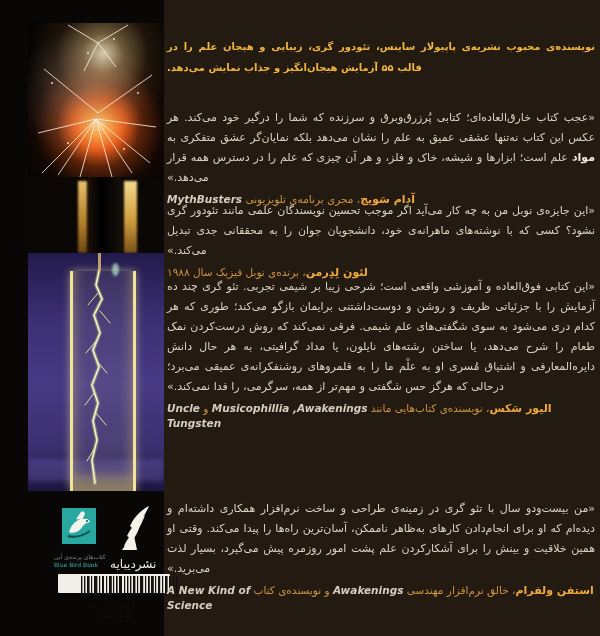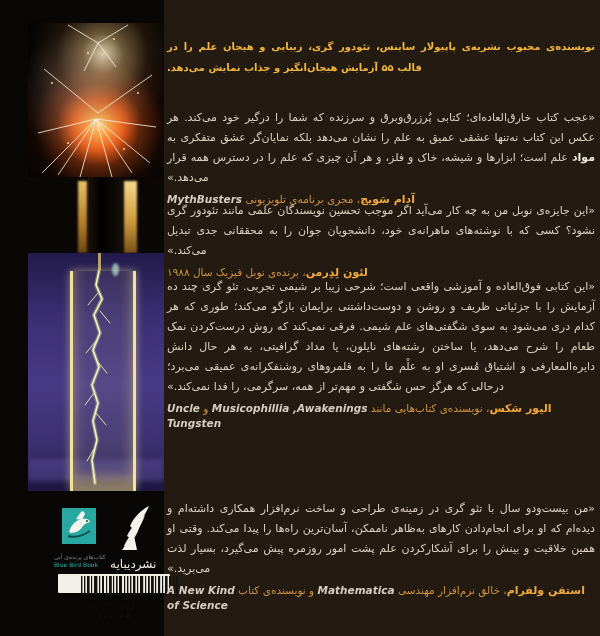--- a/index.html
+++ b/index.html
@@ -193,17 +193,17 @@
     <section class="q q3">
       <p class="qt">«این کتابی فوق‌العاده و آموزشی واقعی است؛ شرحی زیبا بر شیمی تجربی. تئو گری چند ده آزمایش را با جزئیاتی ظریف و روشن و دوست‌داشتنی برایمان بازگو می‌کند؛ طوری که هر کدام دری می‌شود به سوی شگفتی‌های علم شیمی. فرقی نمی‌کند که روش درست‌کردن نمک طعام را شرح می‌دهد، یا ساختن رشته‌های نایلون، یا مداد گرافیتی، به هر حال دانش دایره‌المعارفی و اشتیاق مُسری او به علْم ما را به قلمروهای روشنفکرانه‌ی عمیقی می‌برد؛ درحالی که هرگز حس شگفتی و مهم‌تر از همه، سرگرمی، را فدا نمی‌کند.»</p>
       <p class="attr"><b class="nm">الیور سَکس</b><span>، نویسنده‌ی کتاب‌هایی مانند </span><i class="lat" dir="ltr">Musicophillia ,Awakenings</i><span> و </span><i class="lat" dir="ltr">Uncle Tungsten</i></p>
     </section>
 
     <section class="q q4">
     </section>
 
     <section class="q q5">
       <p class="qt">«من بیست‌ودو سال با تئو گری در زمینه‌ی طراحی و ساخت نرم‌افزار همکاری داشته‌ام و دیده‌ام که او برای انجام‌دادن کارهای به‌ظاهر ناممکن، آسان‌ترین راه‌ها را پیدا می‌کند. وقتی او همین خلاقیت و بینش را برای آشکارکردن علم پشت امور روزمره پیش می‌گیرد، بسیار لذت می‌برید.»</p>
-      <p class="attr"><b class="nm">استفن ولفرام</b><span>، خالق نرم‌افزار مهندسی </span><i class="lat" dir="ltr">Mathematica</i><span> و نویسنده‌ی کتاب </span><i class="lat" dir="ltr">A New Kind of Science</i></p>
+      <p class="attr"><b class="nm">استفن ولفرام</b><span>، خالق نرم‌افزار مهندسی </span><i class="lat" dir="ltr">Awakenings</i><span> و نویسنده‌ی کتاب </span><i class="lat" dir="ltr">A New Kind of Science</i></p>
     </section>
 
   </div>
 </div>
 
 </body></html>

